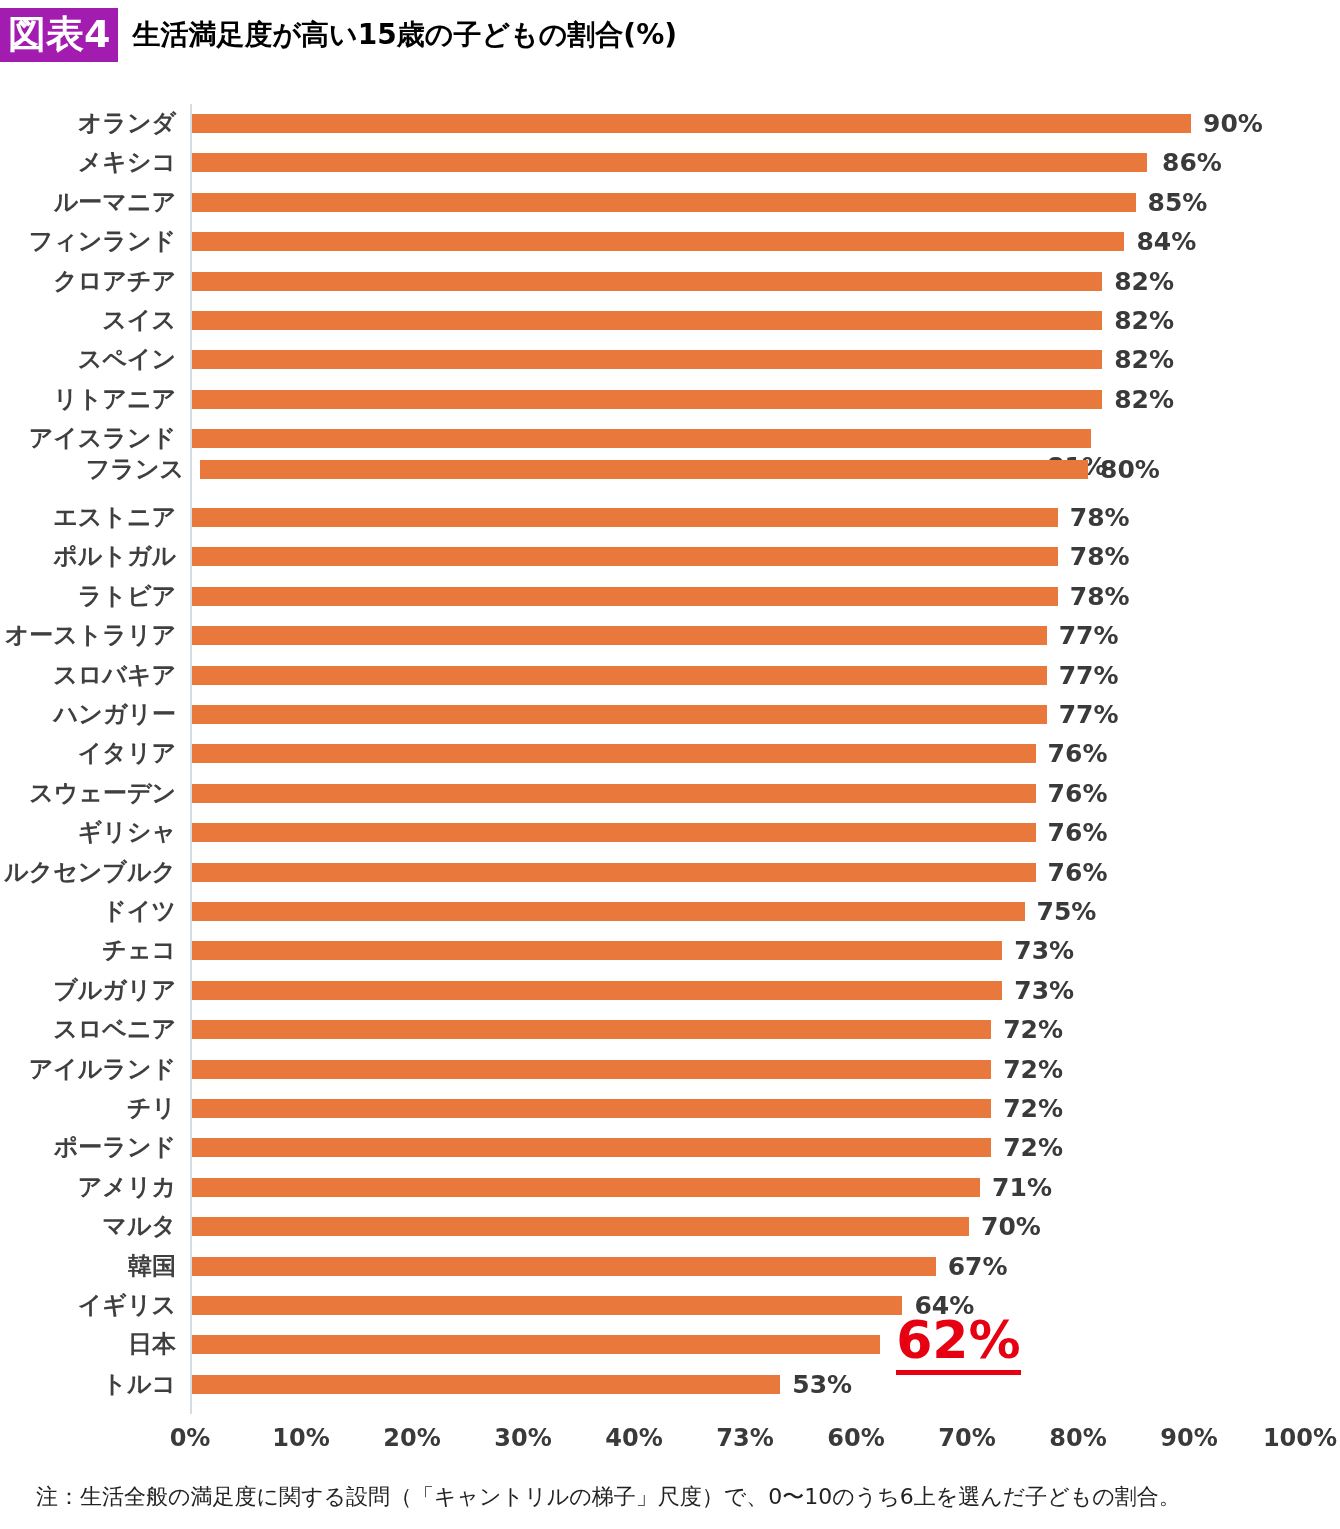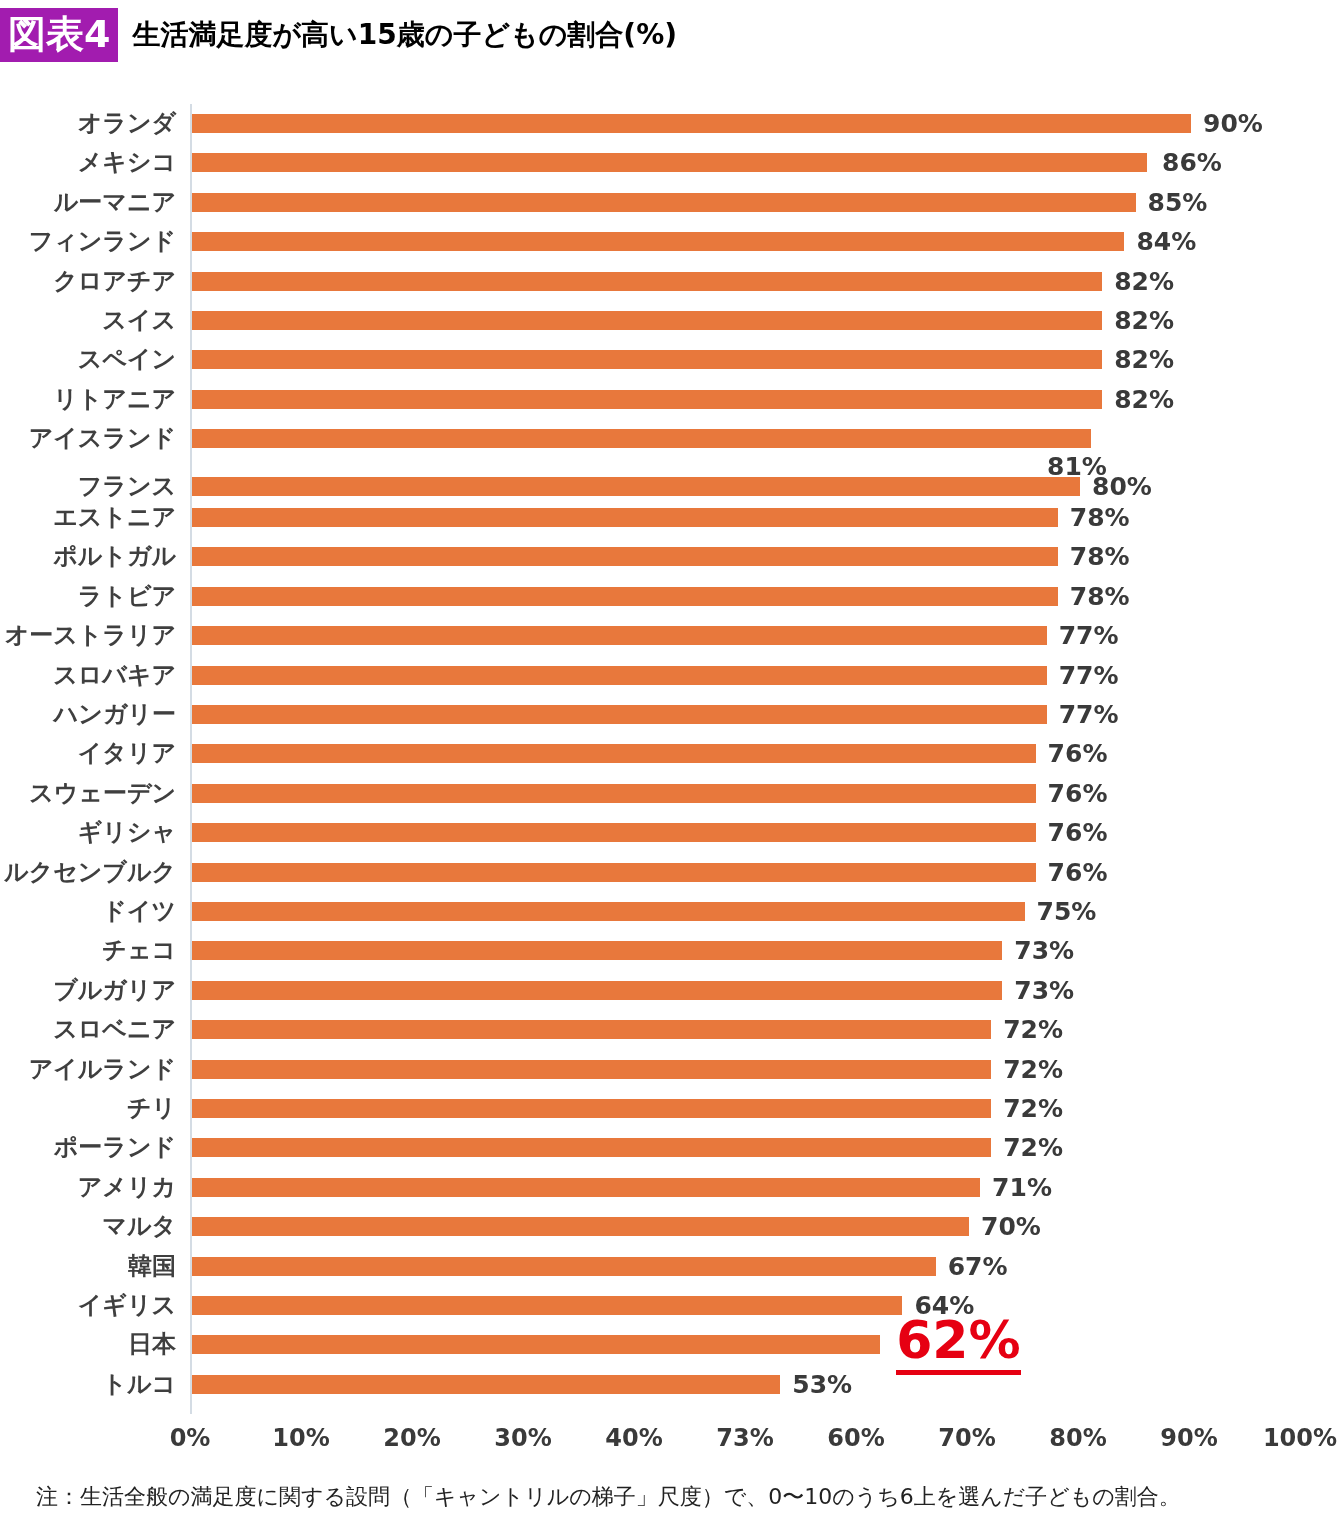--- a/index.html
+++ b/index.html
@@ -220,21 +220,21 @@
         </div>
         <div class="val-label" style="left: 1114.2px;">82%</div>
       </div>
       <div class="bar-row" style="top: 319.2px;">
         <div class="cat-label">アイスランド</div>
         <div class="bar-track" style="width: 1110px;">
           <div class="bar" style="width: 899.1px; background: rgb(232, 120, 60);"></div>
         </div>
         <div class="val-label" style="left: 1047px; margin-top: 28px;">81%</div>
       </div>
-      <div class="bar-row" style="top: 367px;">
+      <div class="bar-row" style="top: 350px; margin-left: 8px;">
         <div class="cat-label">フランス</div>
         <div class="bar-track" style="width: 1110px;">
           <div class="bar" style="width: 888px; background: rgb(232, 120, 60);"></div>
         </div>
         <div class="val-label" style="left: 1092px;">80%</div>
       </div>
       <div class="bar-row" style="top: 398px;">
         <div class="cat-label">エストニア</div>
         <div class="bar-track" style="width: 1110px;">
           <div class="bar" style="width: 865.8px; background: rgb(232, 120, 60);"></div>

